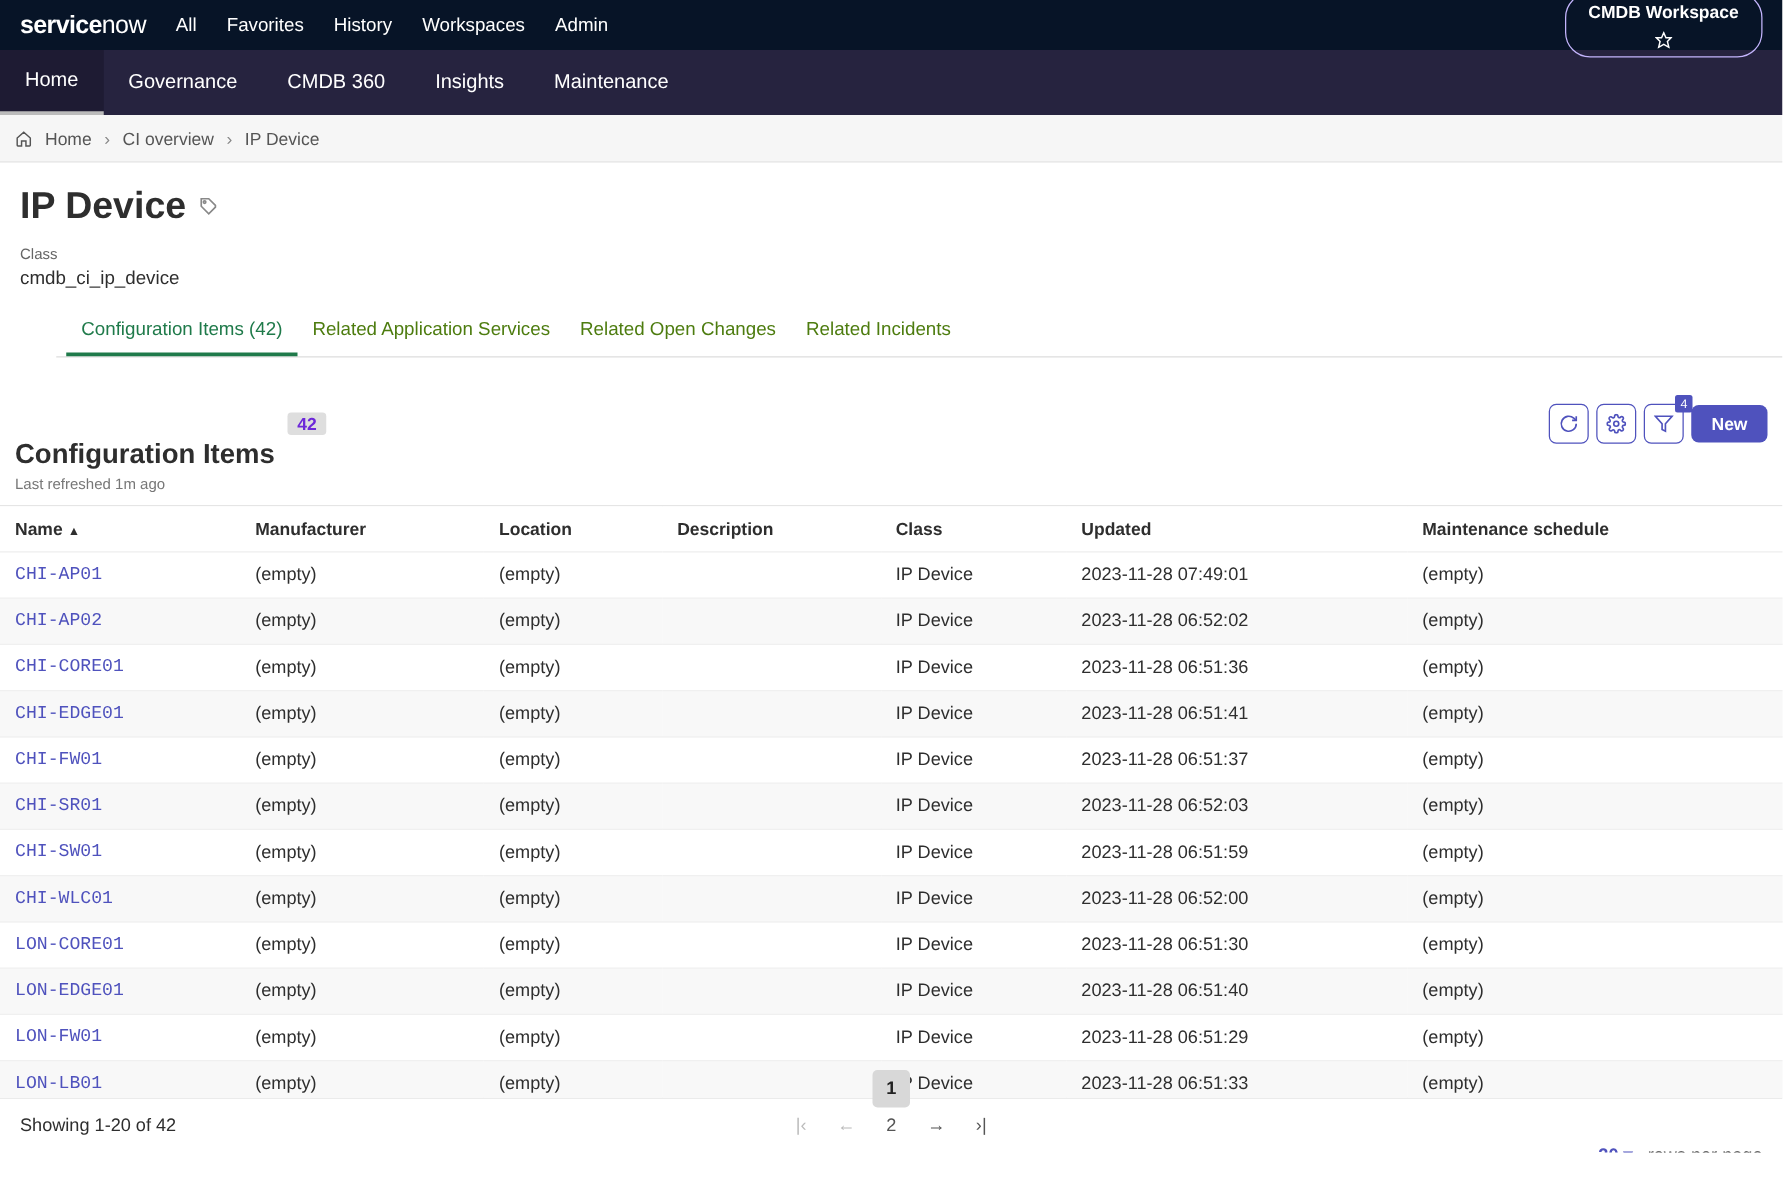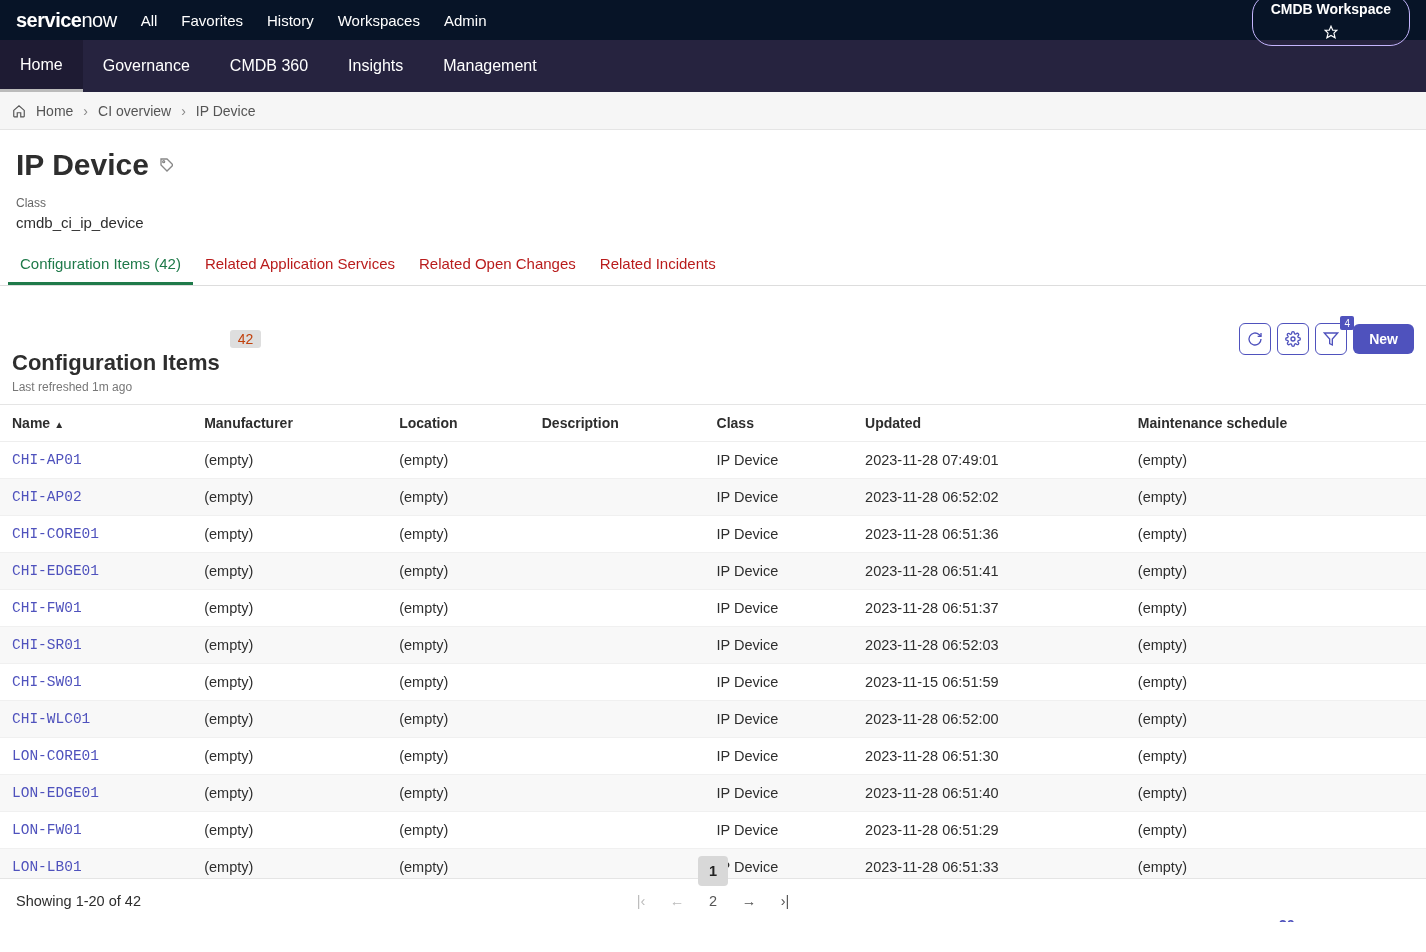--- a/index.html
+++ b/index.html
@@ -13,26 +13,26 @@
   .nav-item { padding: 0 20px; display: flex; align-items: center; cursor: pointer; font-size: 16px; }
   .nav-item.active { background: #1e1b33; border-bottom: 3px solid #bbb; }
   .breadcrumb { background: #f6f6f6; border-bottom: 1px solid #e5e5e5; height: 38px; display: flex; align-items: center; gap: 10px; padding: 0 12px; font-size: 14px; color: #555; }
   .breadcrumb .sep { color: #888; }
   .breadcrumb .link { cursor: pointer; }
   .header-region { padding: 18px 16px 0 16px; }
   .page-title-row { display: flex; align-items: center; gap: 10px; }
   .page-title { font-size: 30px; font-weight: 700; }
   .meta-label { font-size: 12px; color: #666; margin-top: 14px; }
   .meta-value { font-size: 15px; color: #2e2e2e; margin-top: 4px; margin-bottom: 14px; }
-  .tabs { display: flex; border-bottom: 1px solid #ddd; padding: 0 8px; }
-  .tab { padding: 10px 12px; cursor: pointer; font-size: 15px; color: #b91c1c; }
+  .tabs { display: flex; border-bottom: 1px solid #ddd; padding: 0 8px; margin-left: 45px; }
+  .tab { padding: 10px 12px; cursor: pointer; font-size: 15px; color: #4d7c0f; }
   .tab.active { color: #1f7a4a; border-bottom: 3px solid #1f7a4a; font-weight: 500; }
   .section-head { display: flex; align-items: center; padding: 16px 12px 2px 12px; }
   .section-title { font-size: 22px; font-weight: 700; margin-top: 48px; }
-  .count-chip { background: #dedede; color: #c2410c; border-radius: 3px; padding: 1px 8px; margin-left: 10px; font-weight: 400; text-align: center; }
+  .count-chip { background: #dedede; color: #6d28d9; border-radius: 3px; padding: 1px 8px; margin-left: 10px; font-weight: 700; text-align: center; }
   .section-actions { margin-left: auto; display: flex; gap: 6px; align-items: center; }
   .icon-btn { width: 32px; height: 32px; border: 1px solid #4f52bd; border-radius: 6px; background: #fff; color: #4f52bd; display: flex; align-items: center; justify-content: center; cursor: pointer; position: relative; }
   .icon-badge { position: absolute; top: -8px; right: -8px; background: #4f52bd; color: #fff; font-size: 10px; width: 14px; height: 14px; border-radius: 2px; display:flex; align-items:center; justify-content:center; }
   .new-btn { background: #4f52bd; color: #fff; border: none; border-radius: 6px; padding: 7px 16px; font-weight: 600; cursor: pointer; font-size: 14px; text-align: center;}
   .refreshed { padding: 2px 12px 10px 12px; font-size: 12px; color: #777; }
   .table-wrap { overflow: auto; height: 474px; border-top: 1px solid #e5e5e5; }
   table { width: 100%; border-collapse: collapse; }
   th { text-align: left; font-weight: 700; padding: 10px 12px; font-size: 14px; border-bottom: 1px solid #eee; background:#fff; position: sticky; top:0; }
   th .sort { font-size: 10px; margin-left: 4px; }
   td { padding: 10px 12px; border-bottom: 1px solid #f0f0f0; font-size: 14.5px; }
@@ -65,21 +65,21 @@
         </svg>
     </span>
   </div>
 </div>
 
 <div class="navbar" id="mainNav">
     <div class="nav-item active">Home</div>
     <div class="nav-item">Governance</div>
     <div class="nav-item">CMDB 360</div>
     <div class="nav-item">Insights</div>
-    <div class="nav-item">Management</div>
+    <div class="nav-item">Maintenance</div>
   </div>
 
 <div class="breadcrumb">
   <span>
     <svg width="14" height="14" viewBox="0 0 24 24" fill="none" stroke="#555" stroke-width="2">
         <path d="M3 11l9-8 9 8v10a1 1 0 0 1-1 1h-5v-7h-6v7H4a1 1 0 0 1-1-1z"></path>
       </svg>
   </span>
   <span class="link">Home</span>
   <span class="sep">›</span>
@@ -203,21 +203,21 @@
           <td>IP Device</td>
           <td>2023-11-28 06:52:03</td>
           <td>(empty)</td>
         </tr>
         <tr>
           <td class="namecell">CHI-SW01</td>
           <td>(empty)</td>
           <td>(empty)</td>
           <td></td>
           <td>IP Device</td>
-          <td>2023-11-15 06:51:59</td>
+          <td>2023-11-28 06:51:59</td>
           <td>(empty)</td>
         </tr>
         <tr>
           <td class="namecell">CHI-WLC01</td>
           <td>(empty)</td>
           <td>(empty)</td>
           <td></td>
           <td>IP Device</td>
           <td>2023-11-28 06:52:00</td>
           <td>(empty)</td>

